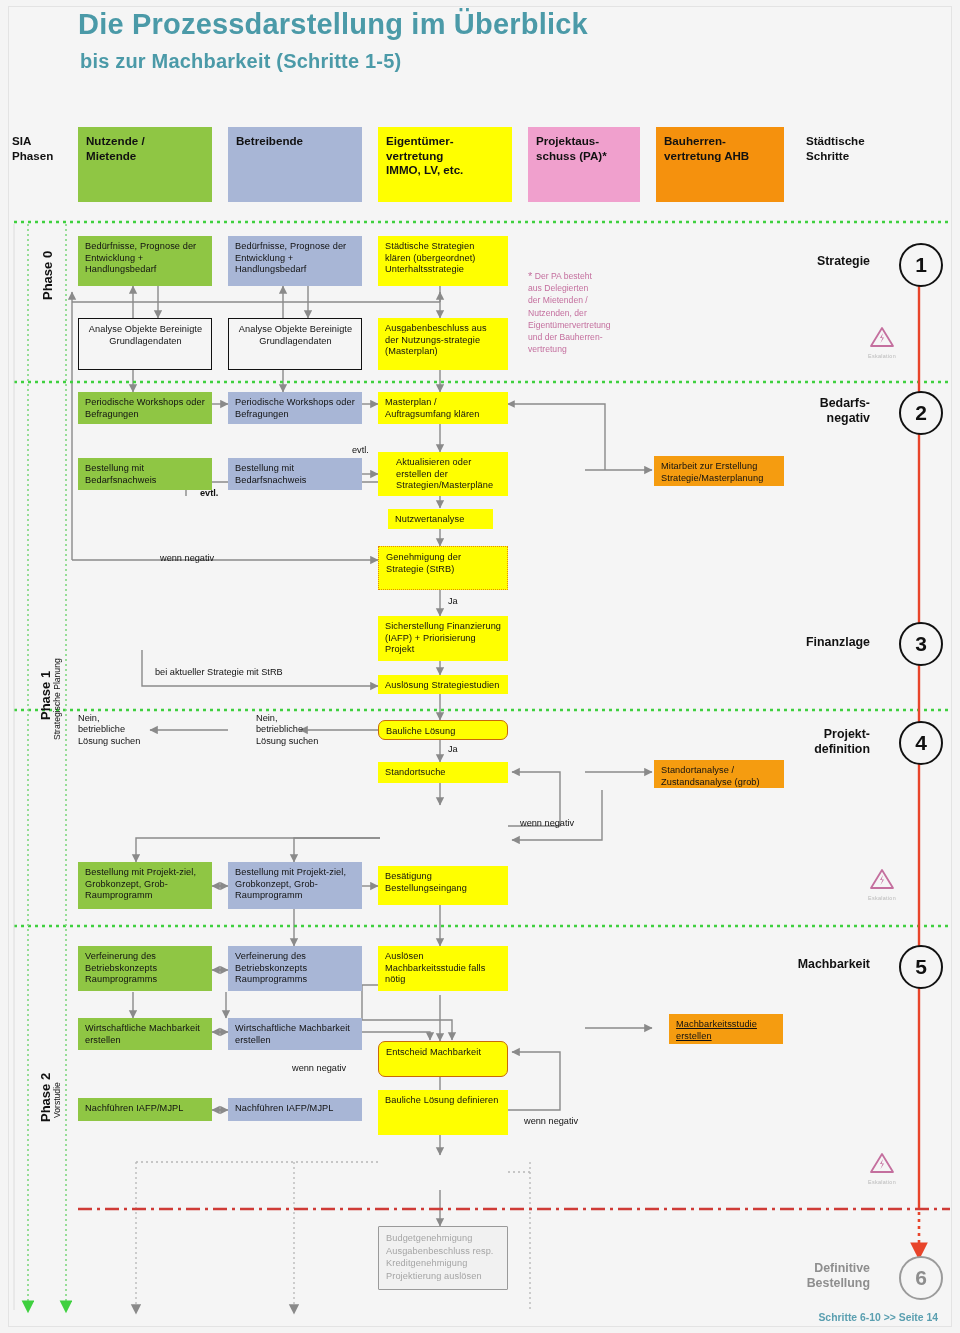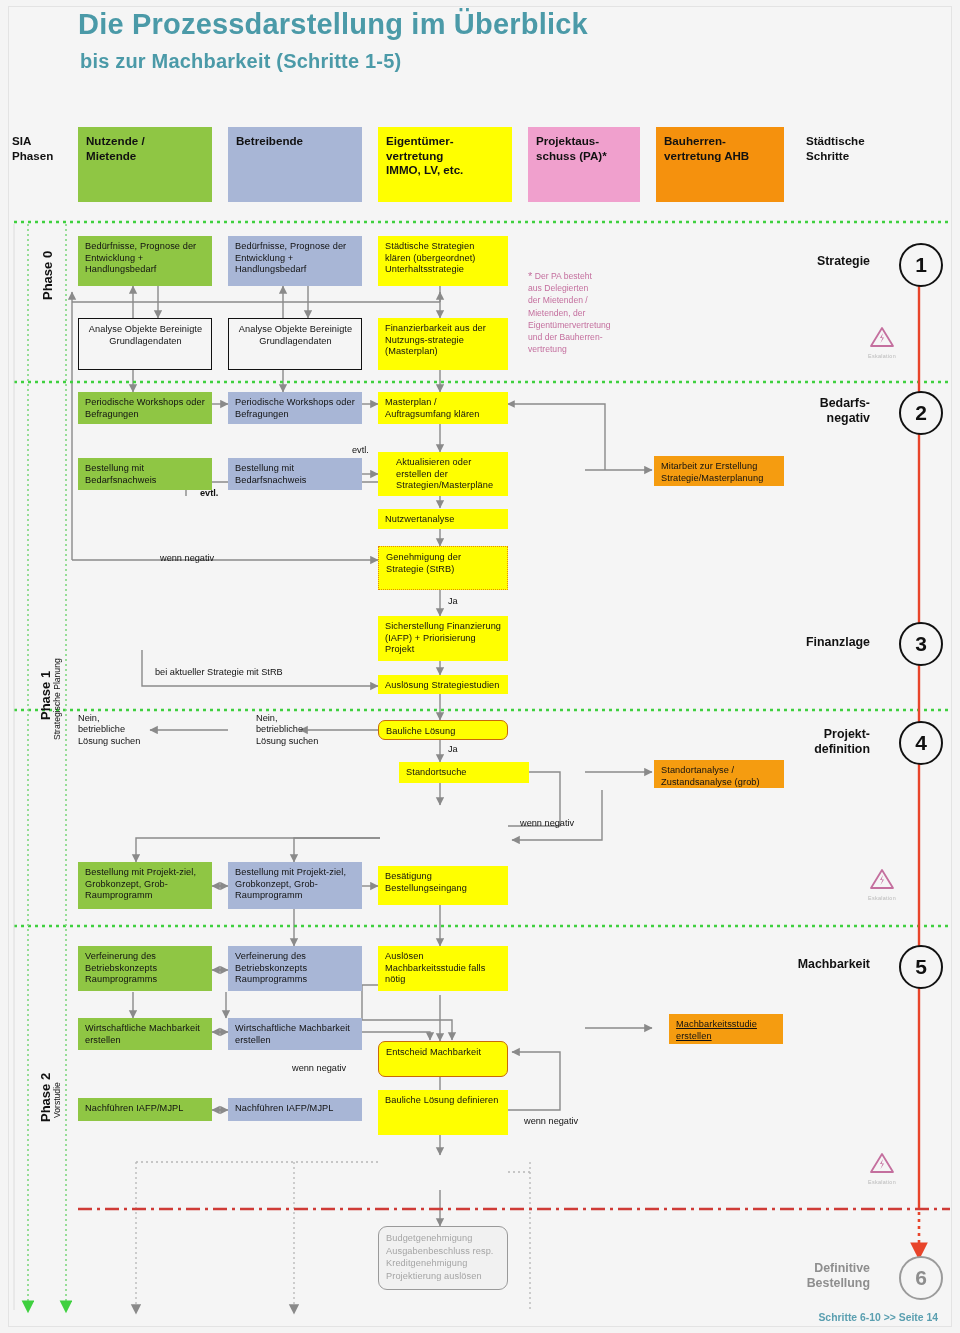--- a/index.html
+++ b/index.html
@@ -21,21 +21,21 @@
   }
   .box.green{background:#8dc63f;background:#93c83d;}
   .box.green{background:#8fc644;}
   .box.blue{background:#a8b6d6;}
   .box.yellow{background:#ffff00;}
   .box.orange{background:#f59c10;}
   .box.white{background:#f5f5f5;border:1.2px solid #111;}
   .box.dotted{background:#ffff00;border:1.6px dotted #e38a00;}
   .box.rounded{background:#ffff00;border:1.6px solid #c8690a;border-radius:7px;}
   .box.ghost{
-    background:#f1f1f1;border:1.2px solid #9a9a9a;border-radius:9px;
+    background:#f1f1f1;border:1.2px solid #9a9a9a;border-radius:1px;
     color:#a5a5a5;
   }
   .hdrbox{
     position:absolute;z-index:4;box-sizing:border-box;
     font-size:11.6px;line-height:14.6px;font-weight:bold;color:#111;
     padding:7px 8px;
   }
   .hdrbox.green{background:#8fc644;}
   .hdrbox.blue{background:#a8b6d6;}
   .hdrbox.yellow{background:#ffff00;}
@@ -301,40 +301,40 @@
 
   <div class="phaselabel" style="left:38px;top:1122px;font-size:13px;">Phase 2</div>
   <div class="phasesub" style="left:52px;top:1118px;font-size:8.6px;">Vorstudie</div>
 
   <div class="box green" style="left:78px;top:236px;width:134px;height:50px;">Bedürfnisse, Prognose der Entwicklung + Handlungsbedarf</div>
   <div class="box blue" style="left:228px;top:236px;width:134px;height:50px;">Bedürfnisse, Prognose der Entwicklung + Handlungsbedarf</div>
   <div class="box yellow" style="left:378px;top:236px;width:130px;height:50px;">Städtische Strategien klären (übergeordnet) Unterhaltsstrategie</div>
 
   <div class="box white" style="left:78px;top:318px;width:134px;height:52px;text-align:center;">Analyse Objekte Bereinigte Grundlagendaten</div>
   <div class="box white" style="left:228px;top:318px;width:134px;height:52px;text-align:center;">Analyse Objekte Bereinigte Grundlagendaten</div>
-  <div class="box yellow" style="left:378px;top:318px;width:130px;height:52px;">Finanzierbarkeit aus der Nutzungs-strategie (Masterplan)</div>
+  <div class="box yellow" style="left:378px;top:318px;width:130px;height:52px;">Ausgabenbeschluss aus der Nutzungs-strategie (Masterplan)</div>
 
   <div class="box green" style="left:78px;top:392px;width:134px;height:32px;">Periodische Workshops oder Befragungen</div>
   <div class="box blue" style="left:228px;top:392px;width:134px;height:32px;">Periodische Workshops oder Befragungen</div>
   <div class="box yellow" style="left:378px;top:392px;width:130px;height:32px;">Masterplan / Auftragsumfang klären</div>
 
   <div class="box green" style="left:78px;top:458px;width:134px;height:32px;">Bestellung mit Bedarfsnachweis</div>
   <div class="box blue" style="left:228px;top:458px;width:134px;height:32px;">Bestellung mit Bedarfsnachweis</div>
   <div class="box yellow" style="left:378px;top:452px;width:130px;height:44px;padding-left:18px;">Aktualisieren oder erstellen der Strategien/Masterpläne</div>
   <div class="box orange" style="left:654px;top:456px;width:130px;height:30px;">Mitarbeit zur Erstellung Strategie/Masterplanung</div>
 
-  <div class="box yellow" style="left:378px;top:509px;width:130px;height:20px;">Nutzwertanalyse</div>
+  <div class="box yellow" style="left:388px;top:509px;width:105px;height:20px;">Nutzwertanalyse</div>
 
   <div class="box dotted" style="left:378px;top:546px;width:130px;height:44px;">Genehmigung der Strategie (StRB)</div>
 
   <div class="box yellow" style="left:378px;top:616px;width:130px;height:45px;">Sicherstellung Finanzierung (IAFP) + Priorisierung Projekt</div>
   <div class="box yellow" style="left:378px;top:675px;width:130px;height:19px;">Auslösung Strategiestudien</div>
 
   <div class="box rounded" style="left:378px;top:720px;width:130px;height:20px;">Bauliche Lösung</div>
-  <div class="box yellow" style="left:378px;top:762px;width:130px;height:21px;margin-left:21px;">Standortsuche</div>
+  <div class="box yellow" style="left:378px;top:762px;width:130px;height:21px;">Standortsuche</div>
   <div class="box orange" style="left:654px;top:760px;width:130px;height:28px;">Standortanalyse / Zustandsanalyse (grob)</div>
 
   <div class="box green" style="left:78px;top:862px;width:134px;height:47px;">Bestellung mit Projekt-ziel, Grobkonzept, Grob-Raumprogramm</div>
   <div class="box blue" style="left:228px;top:862px;width:134px;height:47px;">Bestellung mit Projekt-ziel, Grobkonzept, Grob-Raumprogramm</div>
   <div class="box yellow" style="left:378px;top:866px;width:130px;height:39px;">Besätigung Bestellungseingang</div>
 
   <div class="box green" style="left:78px;top:946px;width:134px;height:45px;">Verfeinerung des Betriebskonzepts Raumprogramms</div>
   <div class="box blue" style="left:228px;top:946px;width:134px;height:45px;">Verfeinerung des Betriebskonzepts Raumprogramms</div>
   <div class="box yellow" style="left:378px;top:946px;width:130px;height:45px;">Auslösen Machbarkeitsstudie falls nötig</div>
 
@@ -366,21 +366,21 @@
   <div class="flowlabel" style="left:448px;top:744px;">Ja</div>
   <div class="flowlabel" style="left:520px;top:818px;">wenn negativ</div>
   <div class="flowlabel" style="left:292px;top:1063px;">wenn negativ</div>
   <div class="flowlabel" style="left:524px;top:1116px;">wenn negativ</div>
 
   <div class="footnote" style="left:528px;top:234px;width:126px;margin-top:36px;">
     <span class="star">*</span>
     <span>Der PA besteht</span><br>
     <span>aus Delegierten</span><br>
     <span>der Mietenden /</span><br>
-    <span>Mietenden, der</span><br>
+    <span>Nutzenden, der</span><br>
     <span>Eigentümervertretung</span><br>
     <span>und der Bauherren-</span><br>
     <span>vertretung</span>
   </div>
 
   <div class="steplabel" style="left:740px;top:254px;width:130px;">Strategie</div>
   <div class="stepcircle" style="left:899px;top:243px;">1</div>
 
   <div class="steplabel" style="left:740px;top:396px;width:130px;white-space:pre-line;">Bedarfs-
 negativ</div>

